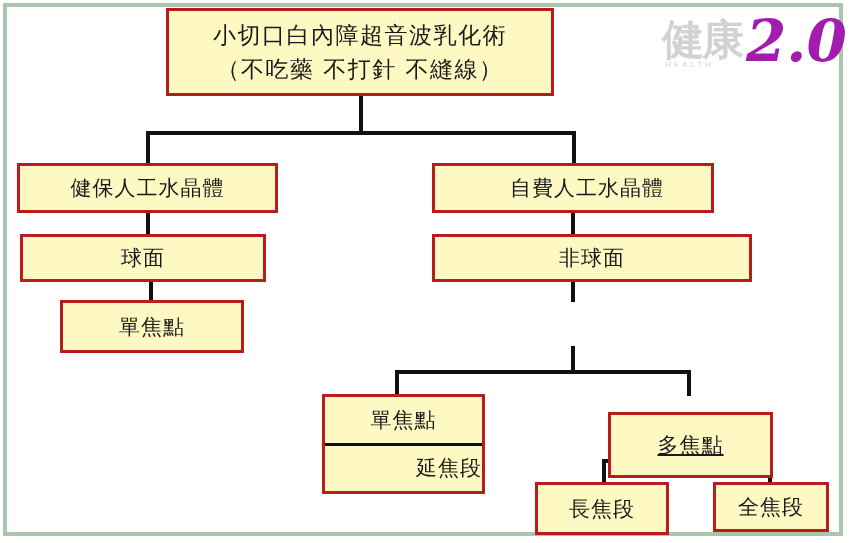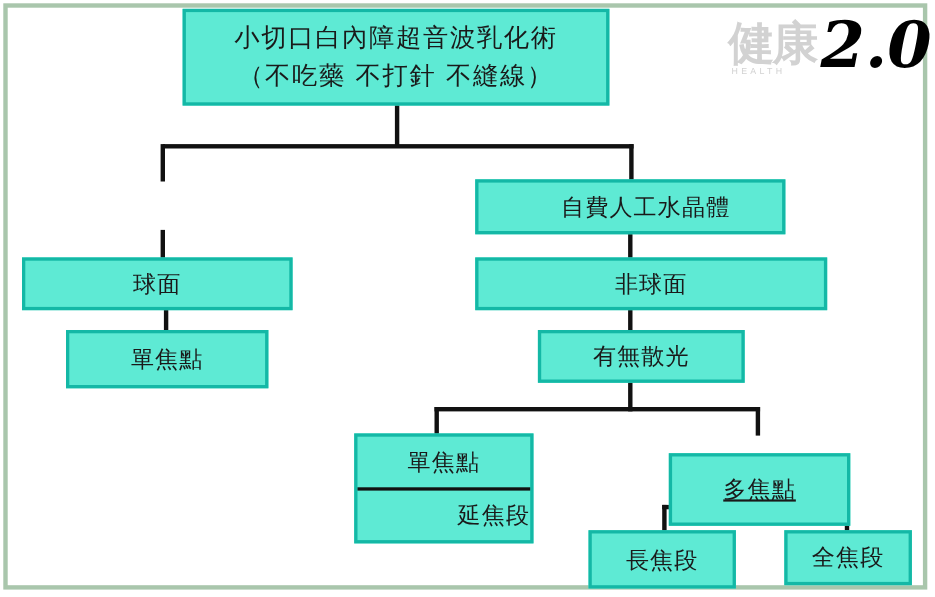--- a/index.html
+++ b/index.html
@@ -57,30 +57,30 @@
     font-family: "Liberation Sans", sans-serif;
   }
   #logo .logo-num {
     position: absolute;
     left: 84px;
     top: -4px;
     font-size: 58px;
     line-height: 62px;
     font-style: italic;
     font-weight: bold;
-    color: #000000;
+    color: #a21caf;
     font-family: "DejaVu Serif", "Liberation Serif", serif;
   }
 
   
   .node {
     position: absolute;
     box-sizing: border-box;
-    border: 3px solid #14b8a6;
-    background: #5eead4;
+    border: 3px solid #b91c1c;
+    background: #fef9c3;
     display: flex;
     flex-direction: column;
     align-items: center;
     justify-content: center;
     text-align: center;
     color: #1a1a1a;
     font-size: 21px;
     line-height: 30px;
     letter-spacing: 1px;
     font-family: "DejaVu Sans", "Liberation Sans", sans-serif;
@@ -139,40 +139,40 @@
   <div class="conn" style="left:688px; top:441px; width:4px;  height:22px;"></div>
   <div class="conn" style="left:602px; top:459px; width:170px;height:4px;"></div>
   <div class="conn" style="left:602px; top:459px; width:4px;  height:25px;"></div>
   <div class="conn" style="left:768px; top:459px; width:4px;  height:25px;"></div>
 
   <div class="node root" style="left:166px; top:8px; width:388px; height:88px;">
     <span class="line">小切口白內障超音波乳化術</span>
     <span class="line">（不吃藥 不打針 不縫線）</span>
   </div>
 
+  <div class="node" style="left:17px; top:163px; width:261px; height:50px;">
+    <span class="line">健保人工水晶體</span>
+  </div>
 
   <div class="node" style="left:432px; top:163px; width:282px; height:50px;padding-left:28px;">
     <span class="line">自費人工水晶體</span>
   </div>
 
   <div class="node" style="left:20px; top:234px; width:246px; height:48px;">
     <span class="line">球面</span>
   </div>
 
   <div class="node" style="left:432px; top:234px; width:320px; height:48px;">
     <span class="line">非球面</span>
   </div>
 
   <div class="node" style="left:60px; top:300px; width:184px; height:53px;">
     <span class="line">單焦點</span>
   </div>
 
-  <div class="node" style="left:489px; top:300px; width:188px; height:48px;">
-    <span class="line">有無散光</span>
-  </div>
 
   <div class="node stack" style="left:322px; top:394px; width:163px; height:100px;">
     <div class="cell">
       <span class="line">單焦點</span>
     </div>
     <div class="cell">
       <span class="line">延焦段</span>
     </div>
   </div>
 

